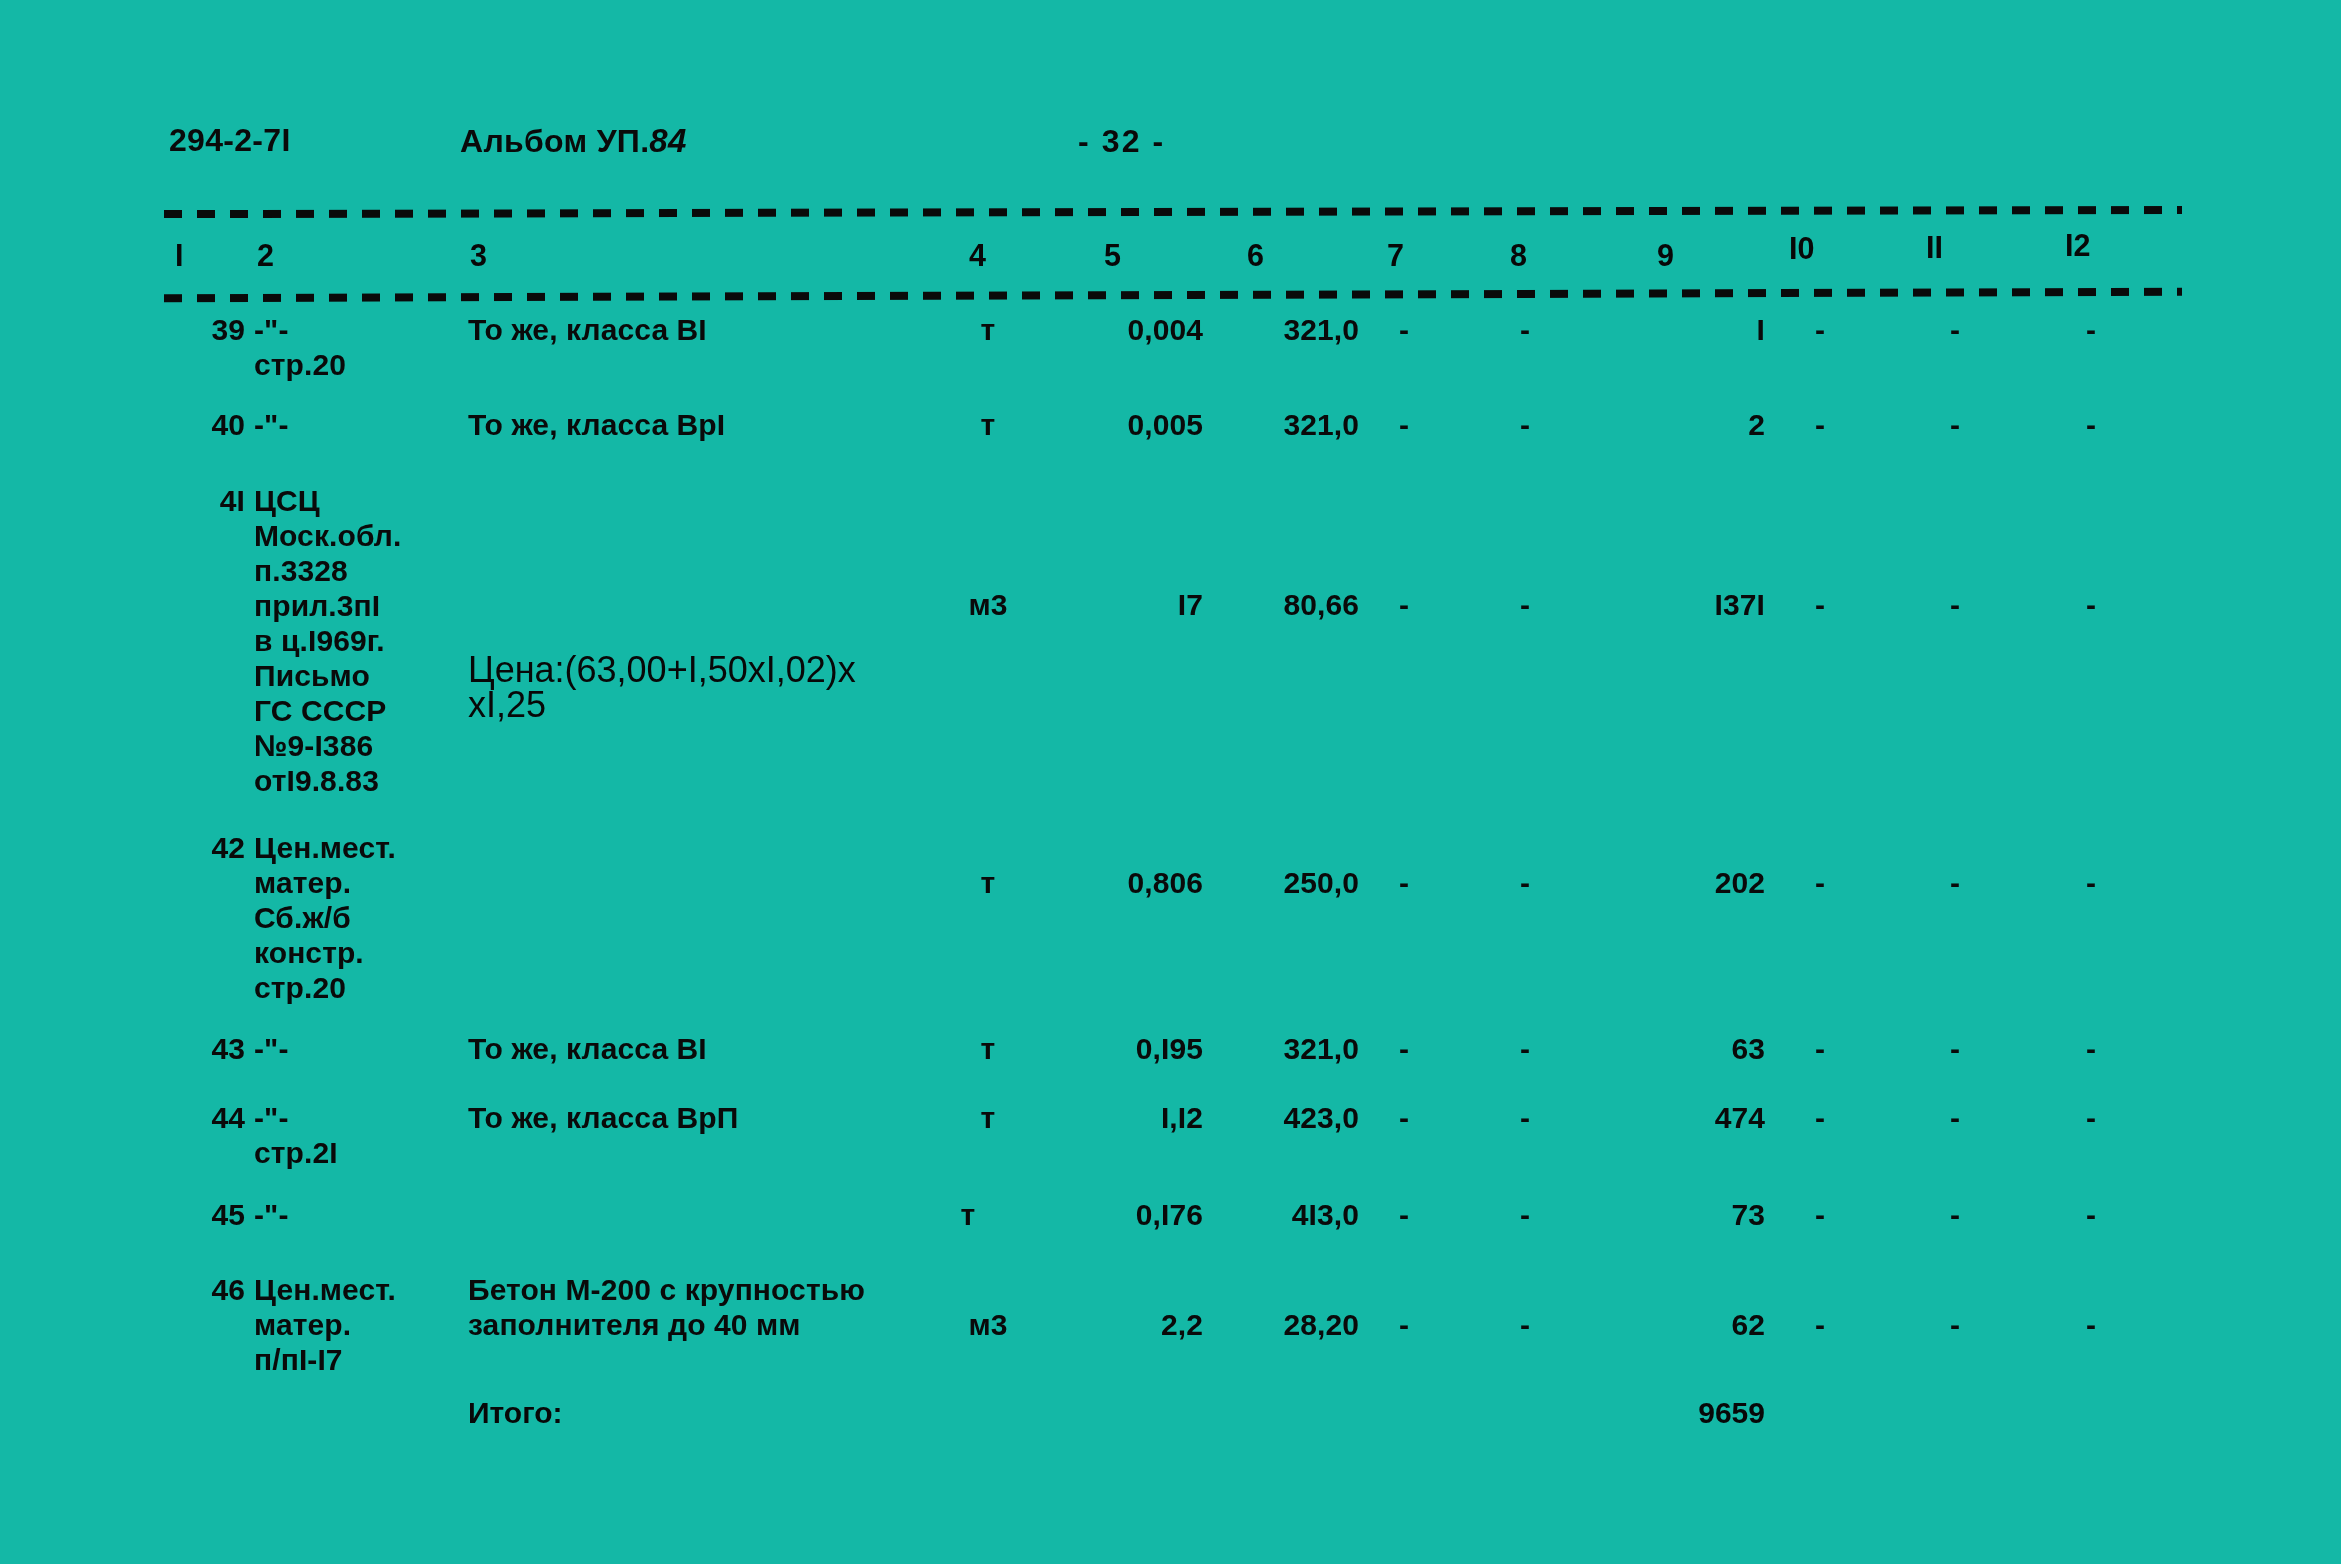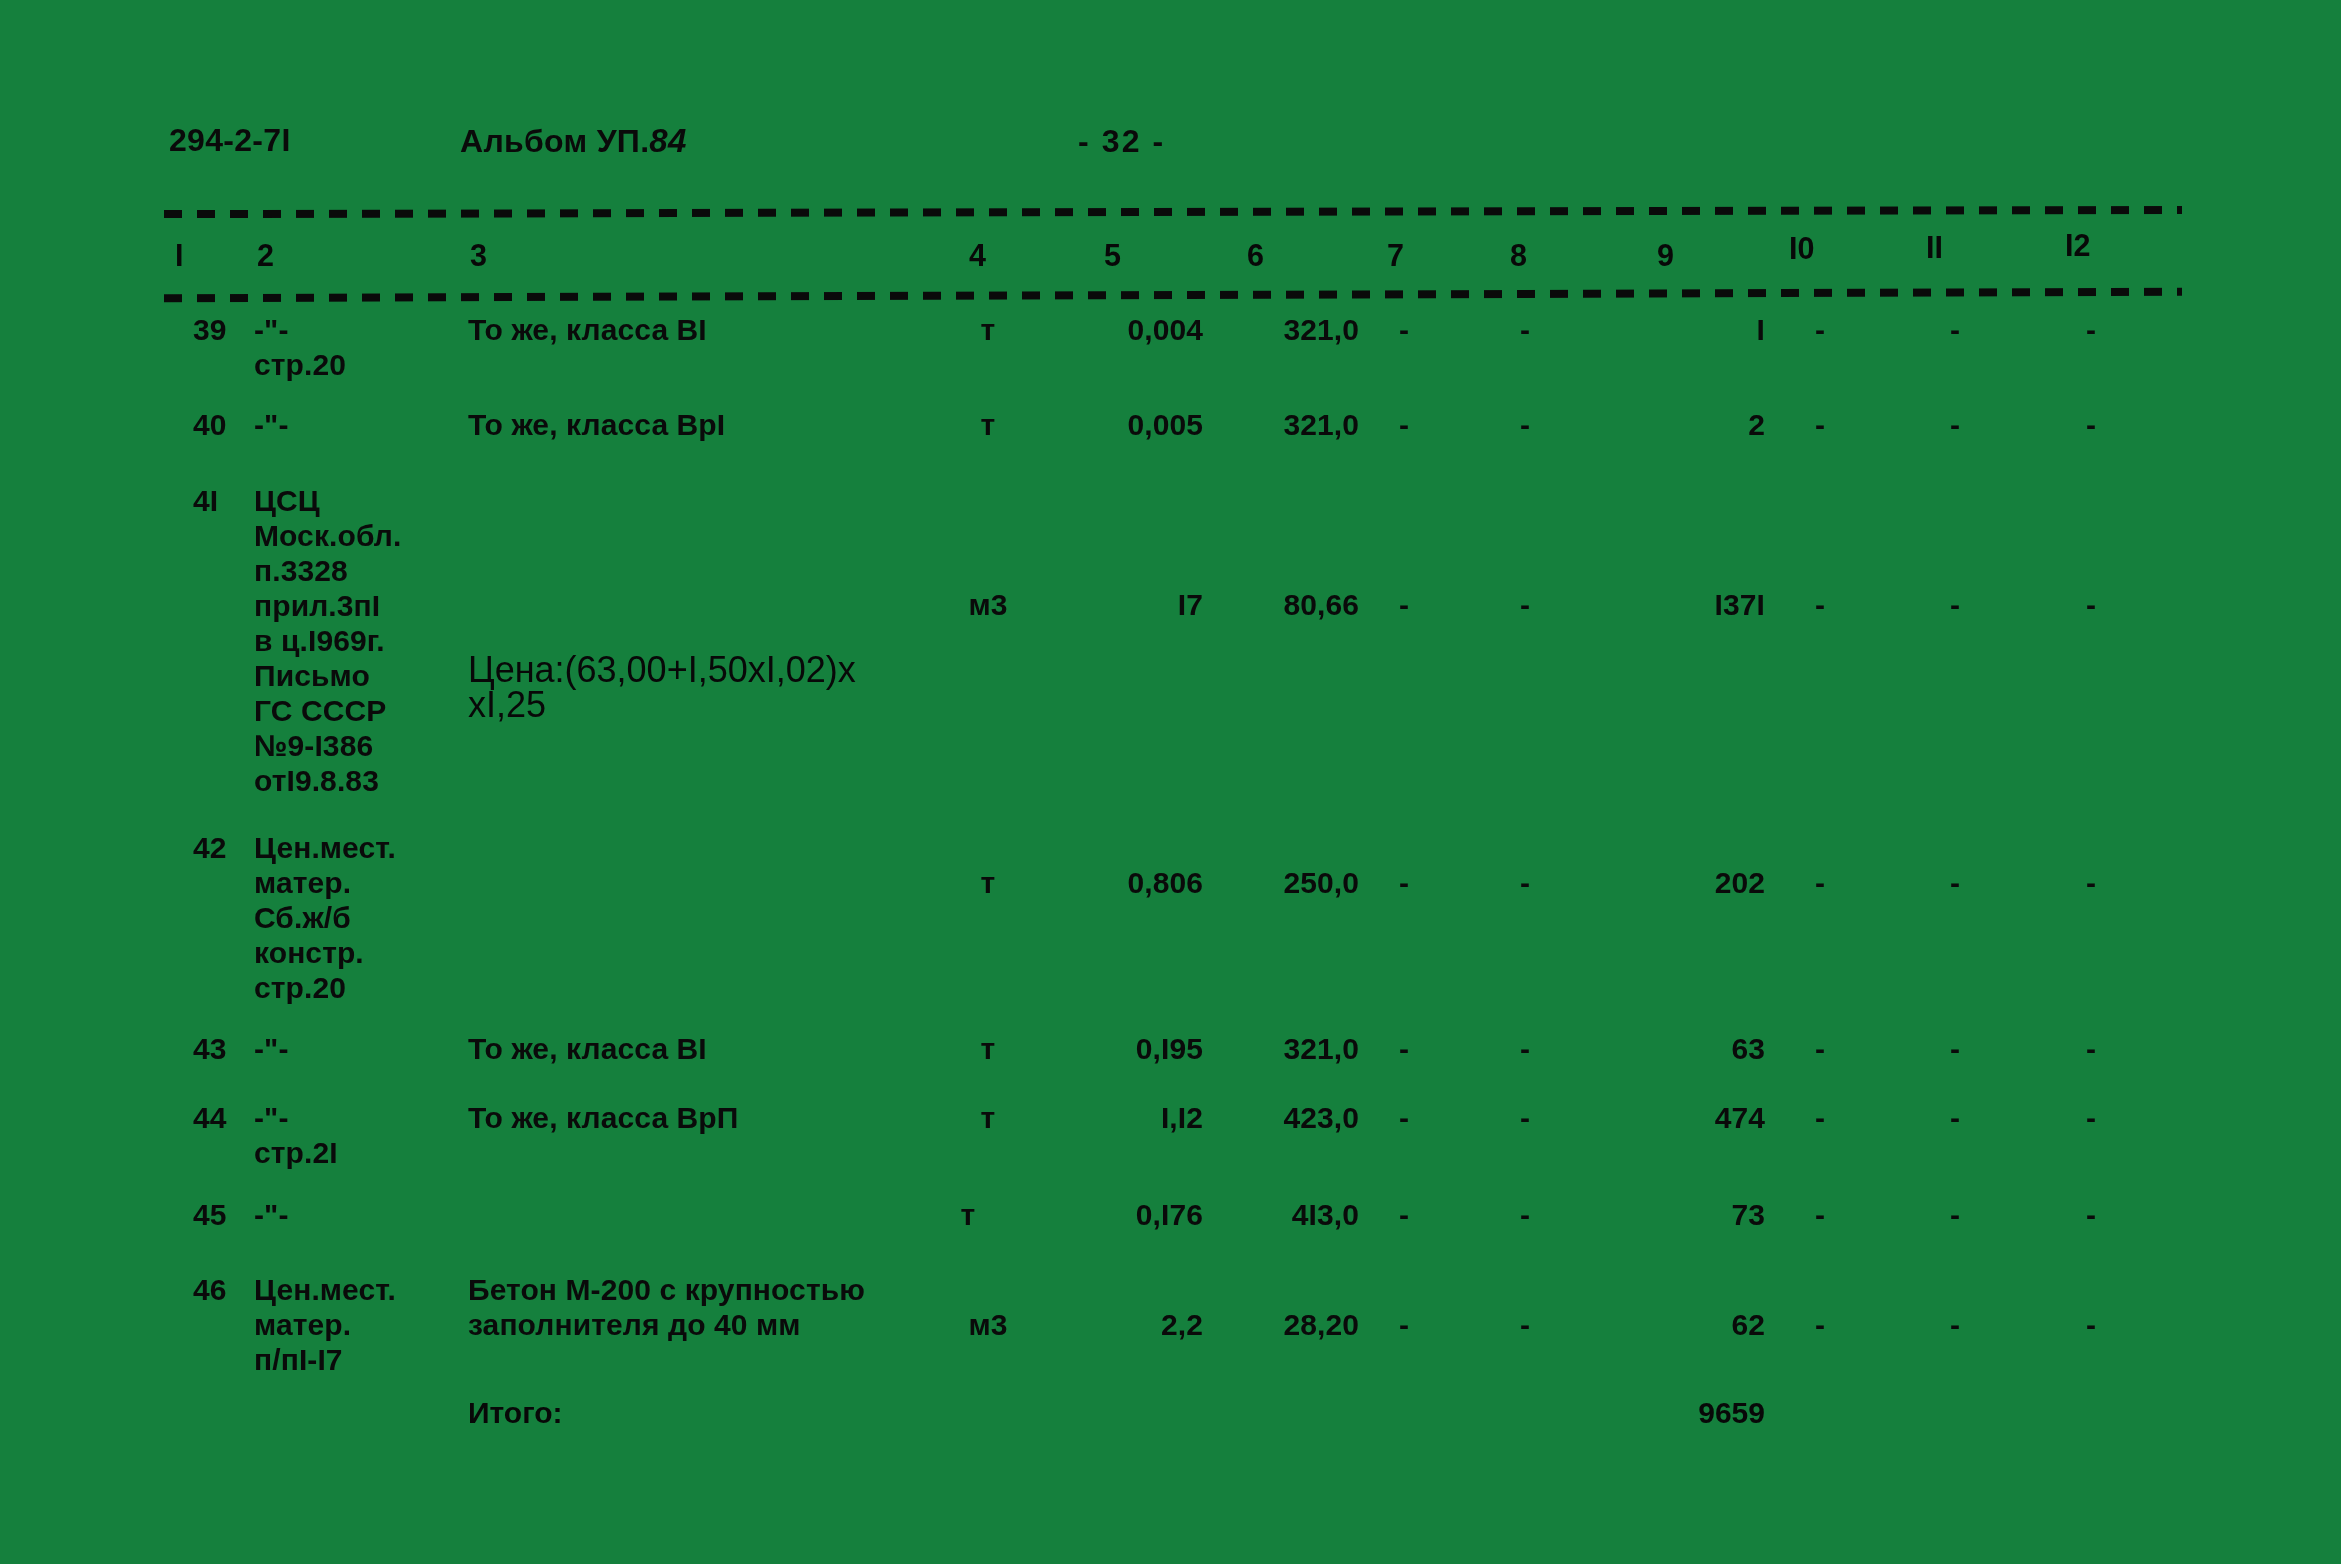--- a/index.html
+++ b/index.html
@@ -13,21 +13,21 @@
     position: relative;
     font-family: "Liberation Serif", "DejaVu Serif", serif;
     color: #080808;
     overflow: hidden;
   }
 
   
   #page {
     position: absolute;
     inset: 0;
-    background: #15803d;
+    background: #14b8a6;
   }
 
   
   #doc-header {
     position: absolute;
     left: 0; top: 122px;
     width: 2342px;
     height: 49px;
   }
   .hdr-cell {
@@ -84,21 +84,21 @@
   .cell {
     position: absolute;
     font-family: "Liberation Sans", "DejaVu Sans", sans-serif;
     font-weight: 700;
     font-size: 30px;
     line-height: 35px;
     white-space: pre-line;
     color: #0a0a0a;
     letter-spacing: 0.1px;
   }
-  .c-num   { width: 76px; text-align: left; margin-left: 24px; }
+  .c-num   { width: 76px; text-align: right; }
   .c-src   { width: 187px; text-align: left; }
   .c-desc  { width: 499px; text-align: left; }
   .c-unit  { width: 62px;  text-align: center; }
   .c-val   { width: 132px; text-align: right; }
   .c-dash  { width: 42px;  text-align: center; }
   .note {
     position: absolute;
     font-family: "Liberation Sans", "DejaVu Sans", sans-serif;
     font-weight: 400;
     font-size: 36px;

